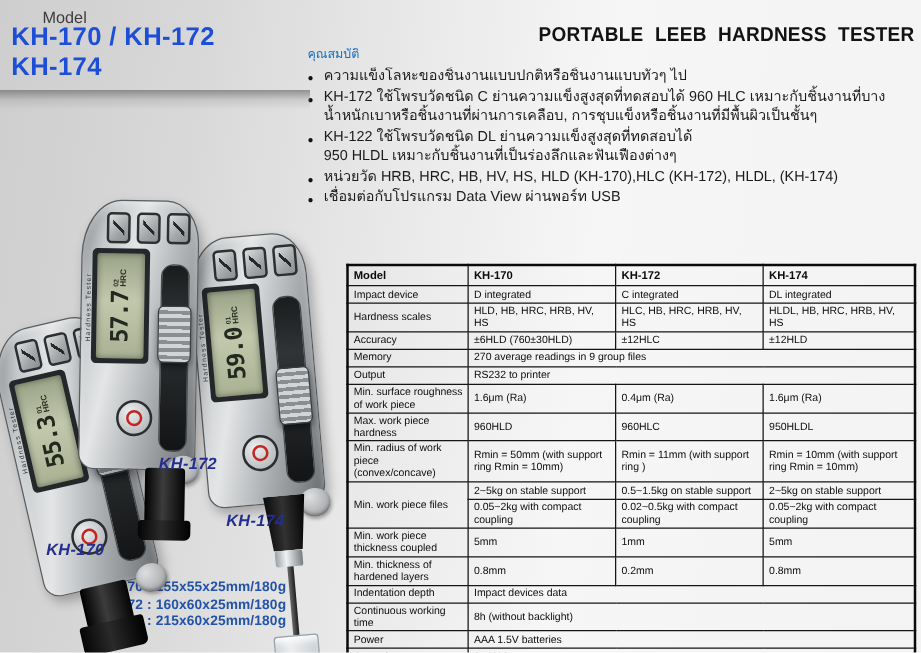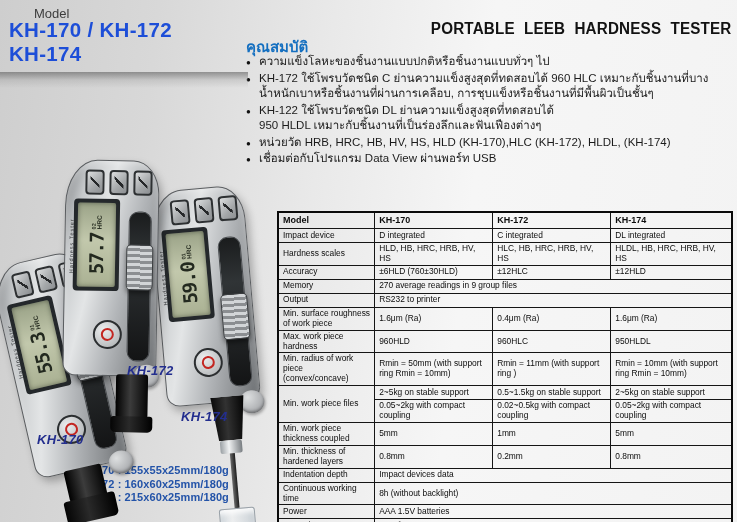--- a/index.html
+++ b/index.html
@@ -8,21 +8,21 @@
     font-family:"Liberation Sans",sans-serif;
     background:linear-gradient(97deg,#cecece 0%,#d8d8d8 20%,#e9e9e9 42%,#f6f6f6 62%,#f3f3f3 100%);
   }
   
   .model-word{position:absolute;left:34px;top:6px;font-size:13px;color:#3d3d3d;}
   .model-red{position:absolute;left:9px;top:18px;font-size:20.5px;font-weight:bold;color:#1d4ed8;line-height:24px;letter-spacing:.3px;}
   
   .main-title{position:absolute;right:5px;top:20px;font-size:16px;font-weight:bold;color:#121212;
     letter-spacing:.2px;word-spacing:5px;transform:scaleX(.95);transform-origin:right;}
   
-  .feat-head{position:absolute;left:246px;top:35px;font-size:15px;font-weight:bold;color:#146fc0;}
+  .feat-head{position:absolute;left:246px;top:35px;font-size:10px;font-weight:normal;color:#146fc0;}
   .features{position:absolute;left:246px;top:54px;width:489px;height:153px;overflow:hidden;
     font-size:11.5px;color:#1b1b1b;line-height:15.5px;}
   .features ul{margin:0;padding:0;list-style:none;}
   .features li{position:relative;padding-left:13px;margin-bottom:1px;}
   .features .dot{position:absolute;left:0;top:1px;font-size:8px;color:#111;}
   
   .photo{position:absolute;left:0;top:70px;width:250px;height:408px;}
   .photo-topshadow{position:absolute;left:0;top:2px;width:248px;height:16px;
     background:linear-gradient(to bottom,rgba(80,80,80,.55),rgba(130,130,130,.22),rgba(0,0,0,0));}
   .device{position:absolute;width:94px;}

